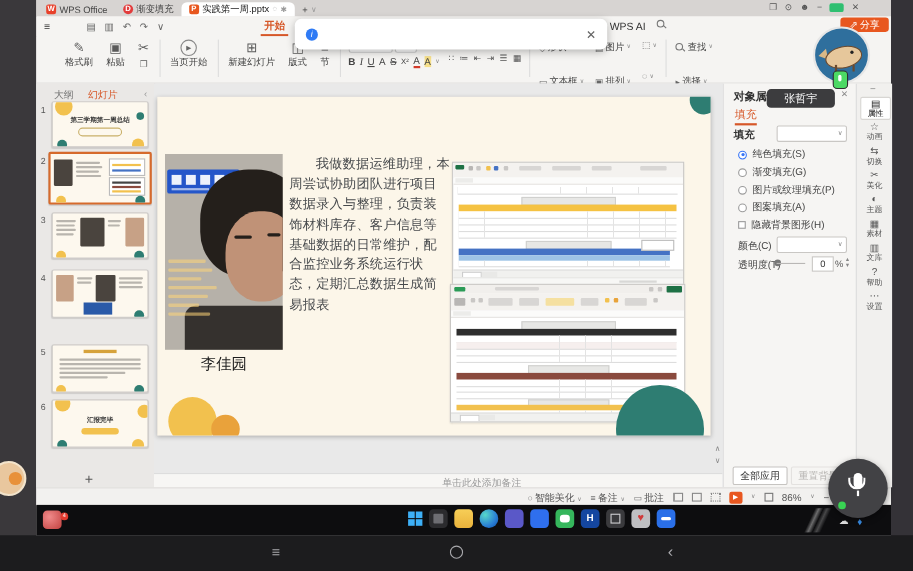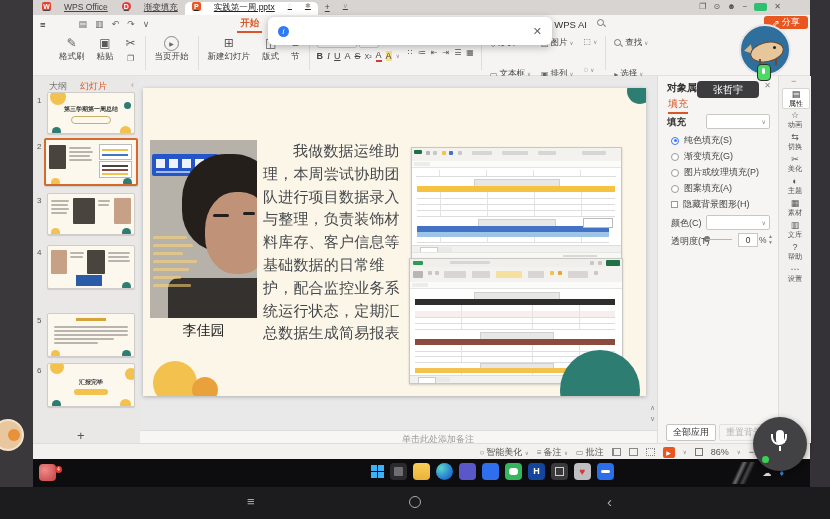--- a/index.html
+++ b/index.html
@@ -11,22 +11,22 @@
   .band-l{left:0;top:0;width:33px;height:487px;background:#3a383b;}
   .band-r{left:810px;top:0;width:20px;height:487px;background:#343237;}
   .navbar{left:0;top:487px;width:830px;height:32px;background:#1c1c1e;}
   .nav-ic{position:absolute;top:5px;color:#a9a9ad;font-size:13px;line-height:20px;}
   .nav-ring{position:absolute;top:9px;width:10px;height:10px;border:1.5px solid #a9a9ad;border-radius:50%;}
   
   .desktop{left:33px;top:0;width:777px;height:487px;background:#f5f4f2;}
   
   .tabbar{left:0;top:0;width:777px;height:15px;background:#d7d4d2;}
   .tabs{position:absolute;left:2px;top:2px;display:flex;align-items:flex-end;height:13px;}
-  .tab{display:flex;gap:13px;height:13px;padding:0 7px;font-size:8.5px;color:#444;
-       border-radius:5px 5px 0 0;white-space:nowrap;text-decoration:underline;}
+  .tab{display:flex;align-items:center;gap:3px;height:13px;padding:0 7px;font-size:8.5px;color:#444;
+       border-radius:5px 5px 0 0;white-space:nowrap;}
   .tab.active{background:#fff;color:#222;}
   .applogo{width:9px;height:9px;border-radius:2px;color:#fff;font-size:7px;font-weight:bold;
            display:flex;align-items:center;justify-content:center;}
   .tab-extra{color:#999;font-size:7px;}
   .winctl{position:absolute;right:29px;top:2px;display:flex;gap:7px;align-items:center;color:#555;font-size:8px;}
   .greenpill{width:13px;height:8px;border-radius:2px;background:#2fbf71;}
   
   .menurow{left:0;top:15px;width:777px;height:18px;background:#f5f4f2;display:flex;align-items:center;
            font-size:9.5px;color:#333;}
   .qicon{color:#666;font-size:9px;margin:0 4px;}
@@ -95,21 +95,21 @@
   .photo{position:absolute;left:7px;top:52px;width:107px;height:178px;background:#b6b1a9;overflow:hidden;}
   .sign{position:absolute;left:2px;top:14px;width:66px;height:22px;background:#2456c9;border-radius:2px;}
   .sign i{position:absolute;top:5px;width:9px;height:9px;background:rgba(255,255,255,.92);display:block;}
   .sign .s2{position:absolute;left:4px;top:17px;width:34px;height:2px;background:rgba(255,255,255,.6);}
   .hair{position:absolute;right:-20px;top:14px;width:95px;height:98px;background:#241f1b;border-radius:46% 46% 42% 42%;}
   .face{position:absolute;right:-14px;top:52px;width:66px;height:82px;background:#c09277;border-radius:46%;}
   .brow{position:absolute;width:16px;height:3px;background:#241f1b;border-radius:2px;}
   .shoulder{position:absolute;left:18px;bottom:-6px;width:110px;height:46px;background:#35312e;border-radius:10px 10px 0 0;}
   .wm{position:absolute;left:3px;height:3px;background:rgba(255,214,120,.55);border-radius:1px;}
   .pname{position:absolute;left:7px;top:234px;width:107px;text-align:center;font-size:14px;color:#1d1d1d;font-weight:500;}
-  .bodytxt{position:absolute;left:120px;top:52px;width:146px;font-size:15px;line-height:1.52;color:#46494c;
+  .bodytxt{position:absolute;left:120px;top:52px;width:146px;font-size:12px;line-height:1.52;color:#46494c;
            text-indent:2em;letter-spacing:0.2px;}
   
   .dec{position:absolute;border-radius:50%;}
   
   .xl{position:absolute;background:#fff;border:1px solid #c9c7c4;box-shadow:0 1px 2px rgba(0,0,0,.18);overflow:hidden;}
   .xl-title{position:absolute;left:0;top:0;width:100%;background:#f1efec;}
   .xl-rib{position:absolute;left:0;width:100%;background:#f4f2ef;border-bottom:1px solid #e4e2df;}
   .xl-dot{position:absolute;width:4px;height:4px;border-radius:1px;}
   .xl-frm{position:absolute;left:0;width:100%;height:6px;background:#fbfbfa;border-bottom:1px solid #e6e4e1;}
   .xl-cref{position:absolute;left:2px;width:16px;height:4px;background:#ececea;top:1px;}

